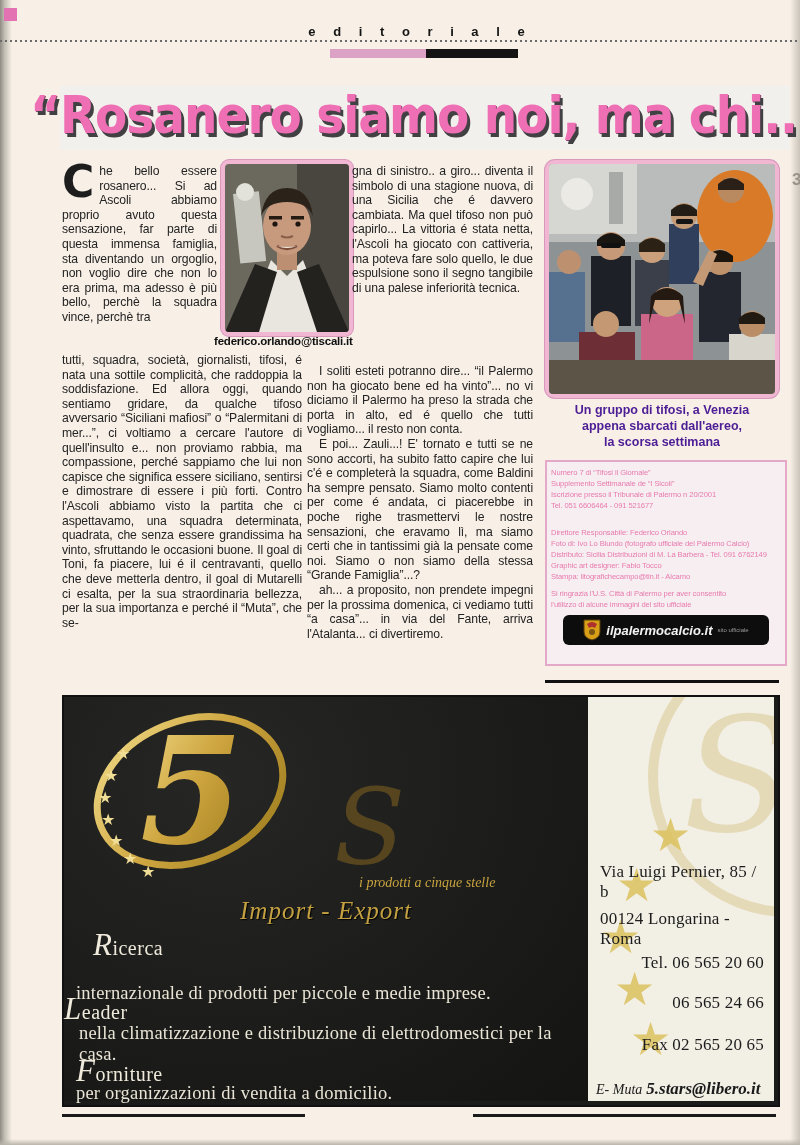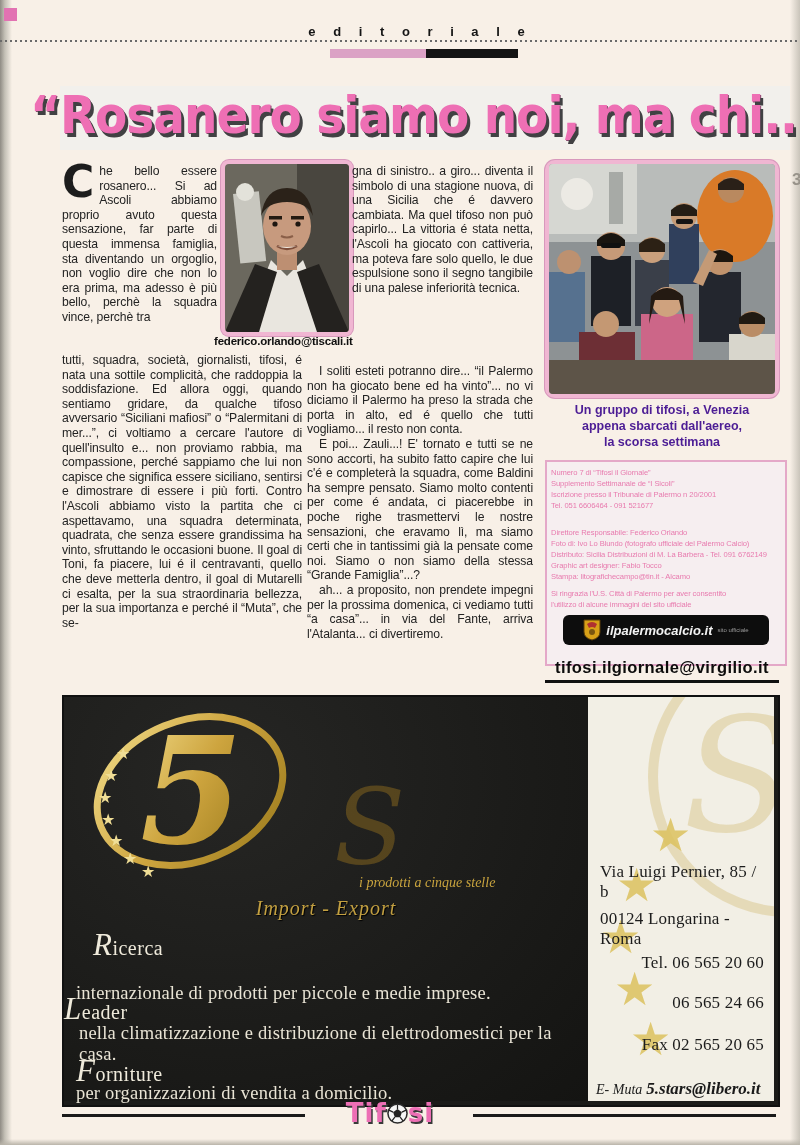--- a/index.html
+++ b/index.html
@@ -47,21 +47,21 @@
      radial-gradient(ellipse at 30% 20%,#262624 0%,#1b1b19 60%,#141412 100%);}
   .ad-cream{position:absolute;left:524px;top:0;width:186px;height:404px;background:#f2efe5;overflow:hidden;}
   .brand{font-family:"DejaVu Serif","Liberation Serif",serif;font-style:italic;color:#cda43e;
      text-shadow:1px 2px 2px rgba(0,0,0,.8), 0 0 6px rgba(222,184,80,.25);}
   .brand .five{font-size:58px;}
   .brand .stars{font-size:58px;display:inline-block;}
   .brand .stars::first-letter{font-size:80px;}
   .brand sup{font-size:16px;}
   .ghost-s{font-family:"DejaVu Serif",serif;font-style:italic;font-size:104px;color:rgba(140,105,30,.5);}
   .tagline{font-family:"Liberation Serif",serif;font-style:italic;font-size:14px;color:#c9a43e;}
-  .imp-exp{font-family:"Liberation Serif",serif;font-style:italic;font-size:20px;color:#c3a041;
+  .imp-exp{font-family:"Liberation Serif",serif;font-style:italic;font-size:25px;color:#c3a041;
      width:524px;text-align:center;letter-spacing:1px;text-shadow:1px 1px 1px #000;}
   .ad-head{font-family:"Liberation Serif",serif;font-size:20px;color:#efeadb;letter-spacing:.5px;}
   .ad-head::first-letter{font-size:31px;font-style:italic;}
   .ad-line{font-family:"Liberation Serif",serif;font-size:18.5px;color:#e9e4d5;letter-spacing:.2px;}
   .addr{font-family:"Liberation Serif",serif;font-size:17px;color:#1c1c1c;letter-spacing:.2px;}
   .addr.r{text-align:right;}
   .star-w{color:#dcc25f;font-size:46px;line-height:40px;opacity:.85;}
   .wm-ring{position:absolute;left:60px;top:-60px;width:260px;height:260px;border:10px solid rgba(205,180,100,.35);
      border-radius:50%;}
   .wm-s{position:absolute;left:95px;top:-15px;font-family:"DejaVu Serif",serif;font-style:italic;
@@ -190,21 +190,20 @@
       <svg width="18" height="22" viewBox="0 0 18 22">
         <path d="M1 1 H17 V13 Q17 19 9 21 Q1 19 1 13 Z" fill="#d8a018" stroke="#5a3c08" stroke-width="1"></path>
         <path d="M4 5 Q9 1 14 5 L12 9 Q9 7 6 9 Z" fill="#b03030"></path>
         <circle cx="9" cy="13" r="3" fill="#7a5510"></circle>
       </svg>
       <span class="site">ilpalermocalcio.it</span>
       <span class="suffix">sito ufficiale</span>
     </div>
   </div>
 
-  <div class="abs side-email" style="left:540px;top:658px;width:244px;">tifosi.ilgiornale@virgilio.it</div>
   <div class="abs side-rule" style="left:545px;top:680px;width:234px;"></div>
 
   <div class="abs ad-box">
     <div class="ad-black">
 
       <svg class="abs" style="left:14px;top:6px;" width="225" height="178" viewBox="0 0 225 178">
         <defs>
           <linearGradient id="gld" x1="0" y1="0" x2="1" y2="1">
             <stop offset="0" stop-color="#f2dd8a"></stop>
               <stop offset=".5" stop-color="#cda43e"></stop>
@@ -248,21 +247,14 @@
       <div class="abs addr r" style="left:12px;top:338px;width:164px;">Fax 02 565 20 65</div>
       <div class="abs email-row" style="left:8px;top:382px;width:176px;">
         <span class="lbl">E- Muta</span>
         <span class="val">5.stars@libero.it</span>
       </div>
     </div>
   </div>
 
   <div class="abs foot-line" style="left:62px;width:243px;"></div>
   <div class="abs foot-line" style="left:473px;width:303px;"></div>
-  <div class="abs foot-logo">
-    <span>Tif</span><span class="ball"><svg width="21" height="21" viewBox="0 0 22 22">
-          <circle cx="11" cy="11" r="10" fill="#f6f6f6" stroke="#2a2a2a" stroke-width="1.6"></circle>
-          <polygon points="11,6.2 15.6,9.6 13.8,14.8 8.2,14.8 6.4,9.6" fill="#222"></polygon>
-          <path d="M11 1.5 L11 6.2 M15.6 9.6 L20 7.5 M13.8 14.8 L17 19 M8.2 14.8 L5 19 M6.4 9.6 L2 7.5" stroke="#222" stroke-width="1.3" fill="none"></path>
-        </svg></span><span>si</span>
-  </div>
 
 </div>
 
 </body></html>

